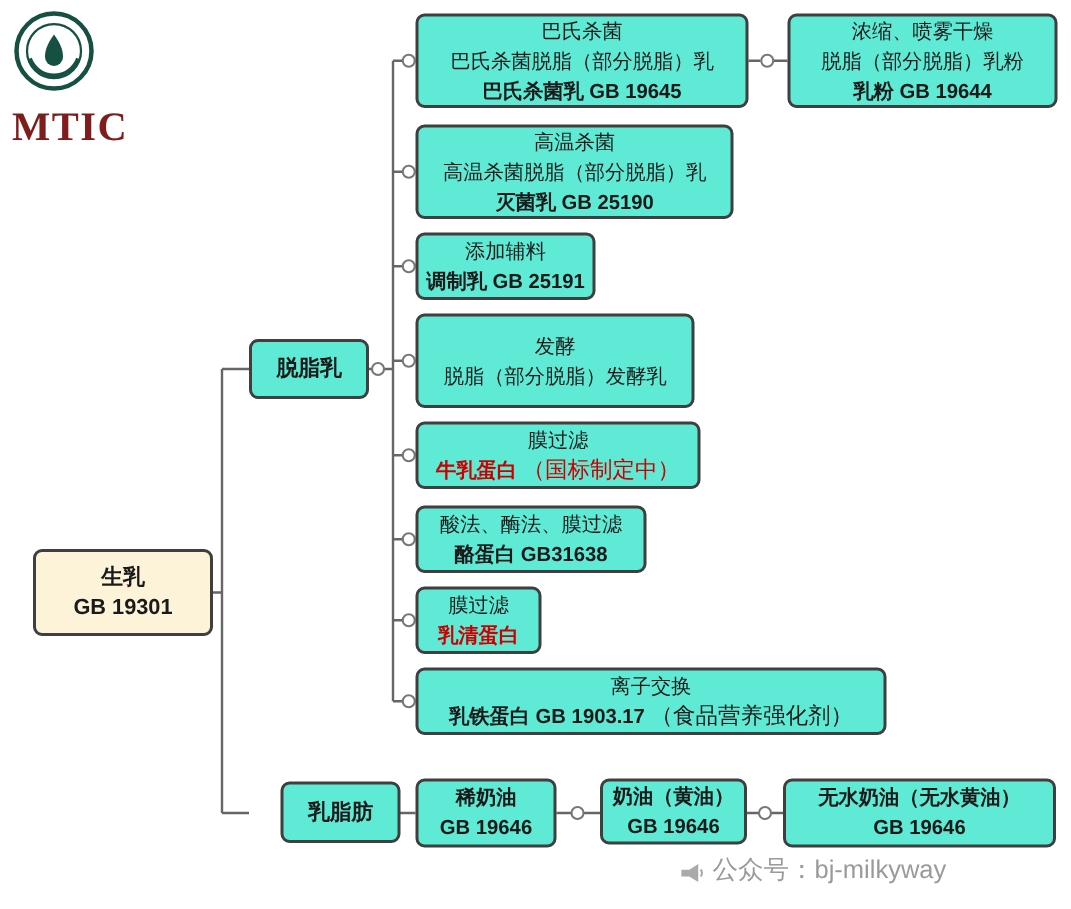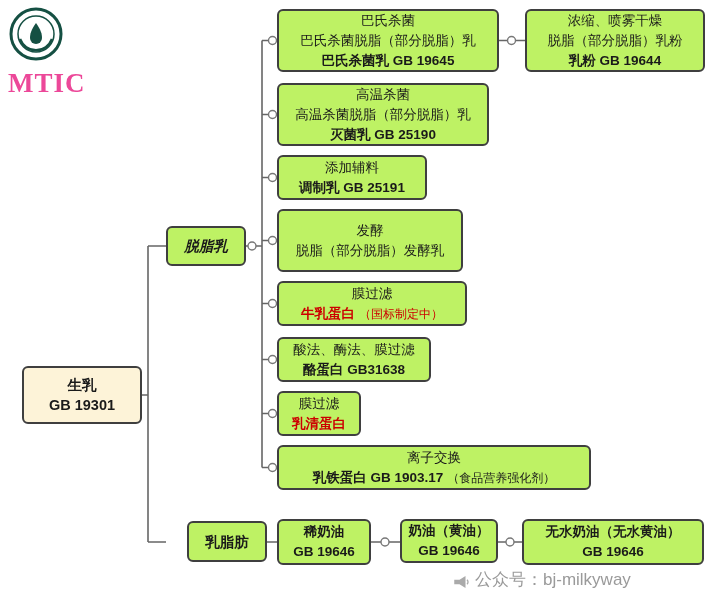--- a/index.html
+++ b/index.html
@@ -10,43 +10,43 @@
     font-family:"Liberation Sans","DejaVu Sans",sans-serif;
     overflow:hidden;
     color:#1a1a1a;
   }
   svg.wires{position:absolute;left:0;top:0;z-index:0;}
   .node{
     position:absolute;
     box-sizing:border-box;
     border:2px solid #3f3f3f;
     border-radius:6px;
-    background:#bef264;
+    background:#5eead4;
     display:flex;
     flex-direction:column;
     justify-content:center;
     align-items:center;
     text-align:center;
     font-size:13.5px;
     line-height:20px;
     z-index:2;
     padding:0 2px;
   }
   .node .ln{white-space:nowrap;}
   .bold{font-weight:bold;}
   .red{color:#cc0000;}
   .cream{background:#fdf3d8;}
   .big{font-size:14.5px;}
-  .note{font-size:12px;}
+  .note{font-size:15px;}
   #logo{position:absolute;left:8px;top:6px;width:90px;text-align:left;z-index:2;}
   #logo .brand{
     font-weight:bold;
     font-size:27px;
     letter-spacing:1px;
-    color:#ec4899;
+    color:#7f1d1d;
     margin-top:2px;
     font-family:"Liberation Serif","DejaVu Serif",serif;
   }
   #footer{
     position:absolute;left:452px;top:568px;
     display:flex;align-items:flex-end;gap:5px;
     color:#9a9a9a;font-size:17px;z-index:2;
   }
 </style>
 </head>
@@ -92,21 +92,21 @@
       <path d="M12 33 a17 17 0 0 0 32 0" fill="none" stroke="#155043" stroke-width="2.5"></path>
     </svg>
     <div class="brand">MTIC</div>
   </div>
 
   <div class="node cream big" style="left:10px;top:366px;width:120px;height:58px;margin-left:12px;">
     <div class="ln bold">生乳</div>
     <div class="ln bold">GB 19301</div>
   </div>
 
-  <div class="node big" style="left:166px;top:226px;width:80px;height:40px;font-style:italic;">
+  <div class="node big" style="left:166px;top:226px;width:80px;height:40px;">
     <div class="ln bold">脱脂乳</div>
   </div>
   <div class="node big" style="left:166px;top:521px;width:80px;height:41px;margin-left:21px;">
     <div class="ln bold">乳脂肪</div>
   </div>
 
   <div class="node" style="left:277px;top:9px;width:222px;height:63px;">
     <div class="ln">巴氏杀菌</div>
     <div class="ln">巴氏杀菌脱脂（部分脱脂）乳</div>
     <div class="ln bold">巴氏杀菌乳 GB 19645</div>
@@ -117,21 +117,21 @@
     <div class="ln">脱脂（部分脱脂）乳粉</div>
     <div class="ln bold">乳粉 GB 19644</div>
   </div>
 
   <div class="node" style="left:277px;top:83px;width:212px;height:63px;">
     <div class="ln">高温杀菌</div>
     <div class="ln">高温杀菌脱脂（部分脱脂）乳</div>
     <div class="ln bold">灭菌乳 GB 25190</div>
   </div>
 
-  <div class="node" style="left:277px;top:155px;width:150px;height:45px;">
+  <div class="node" style="left:277px;top:155px;width:120px;height:45px;">
     <div class="ln">添加辅料</div>
     <div class="ln bold">调制乳 GB 25191</div>
   </div>
 
   <div class="node" style="left:277px;top:209px;width:186px;height:63px;">
     <div class="ln">发酵</div>
     <div class="ln">脱脂（部分脱脂）发酵乳</div>
   </div>
 
   <div class="node" style="left:277px;top:281px;width:190px;height:45px;">

